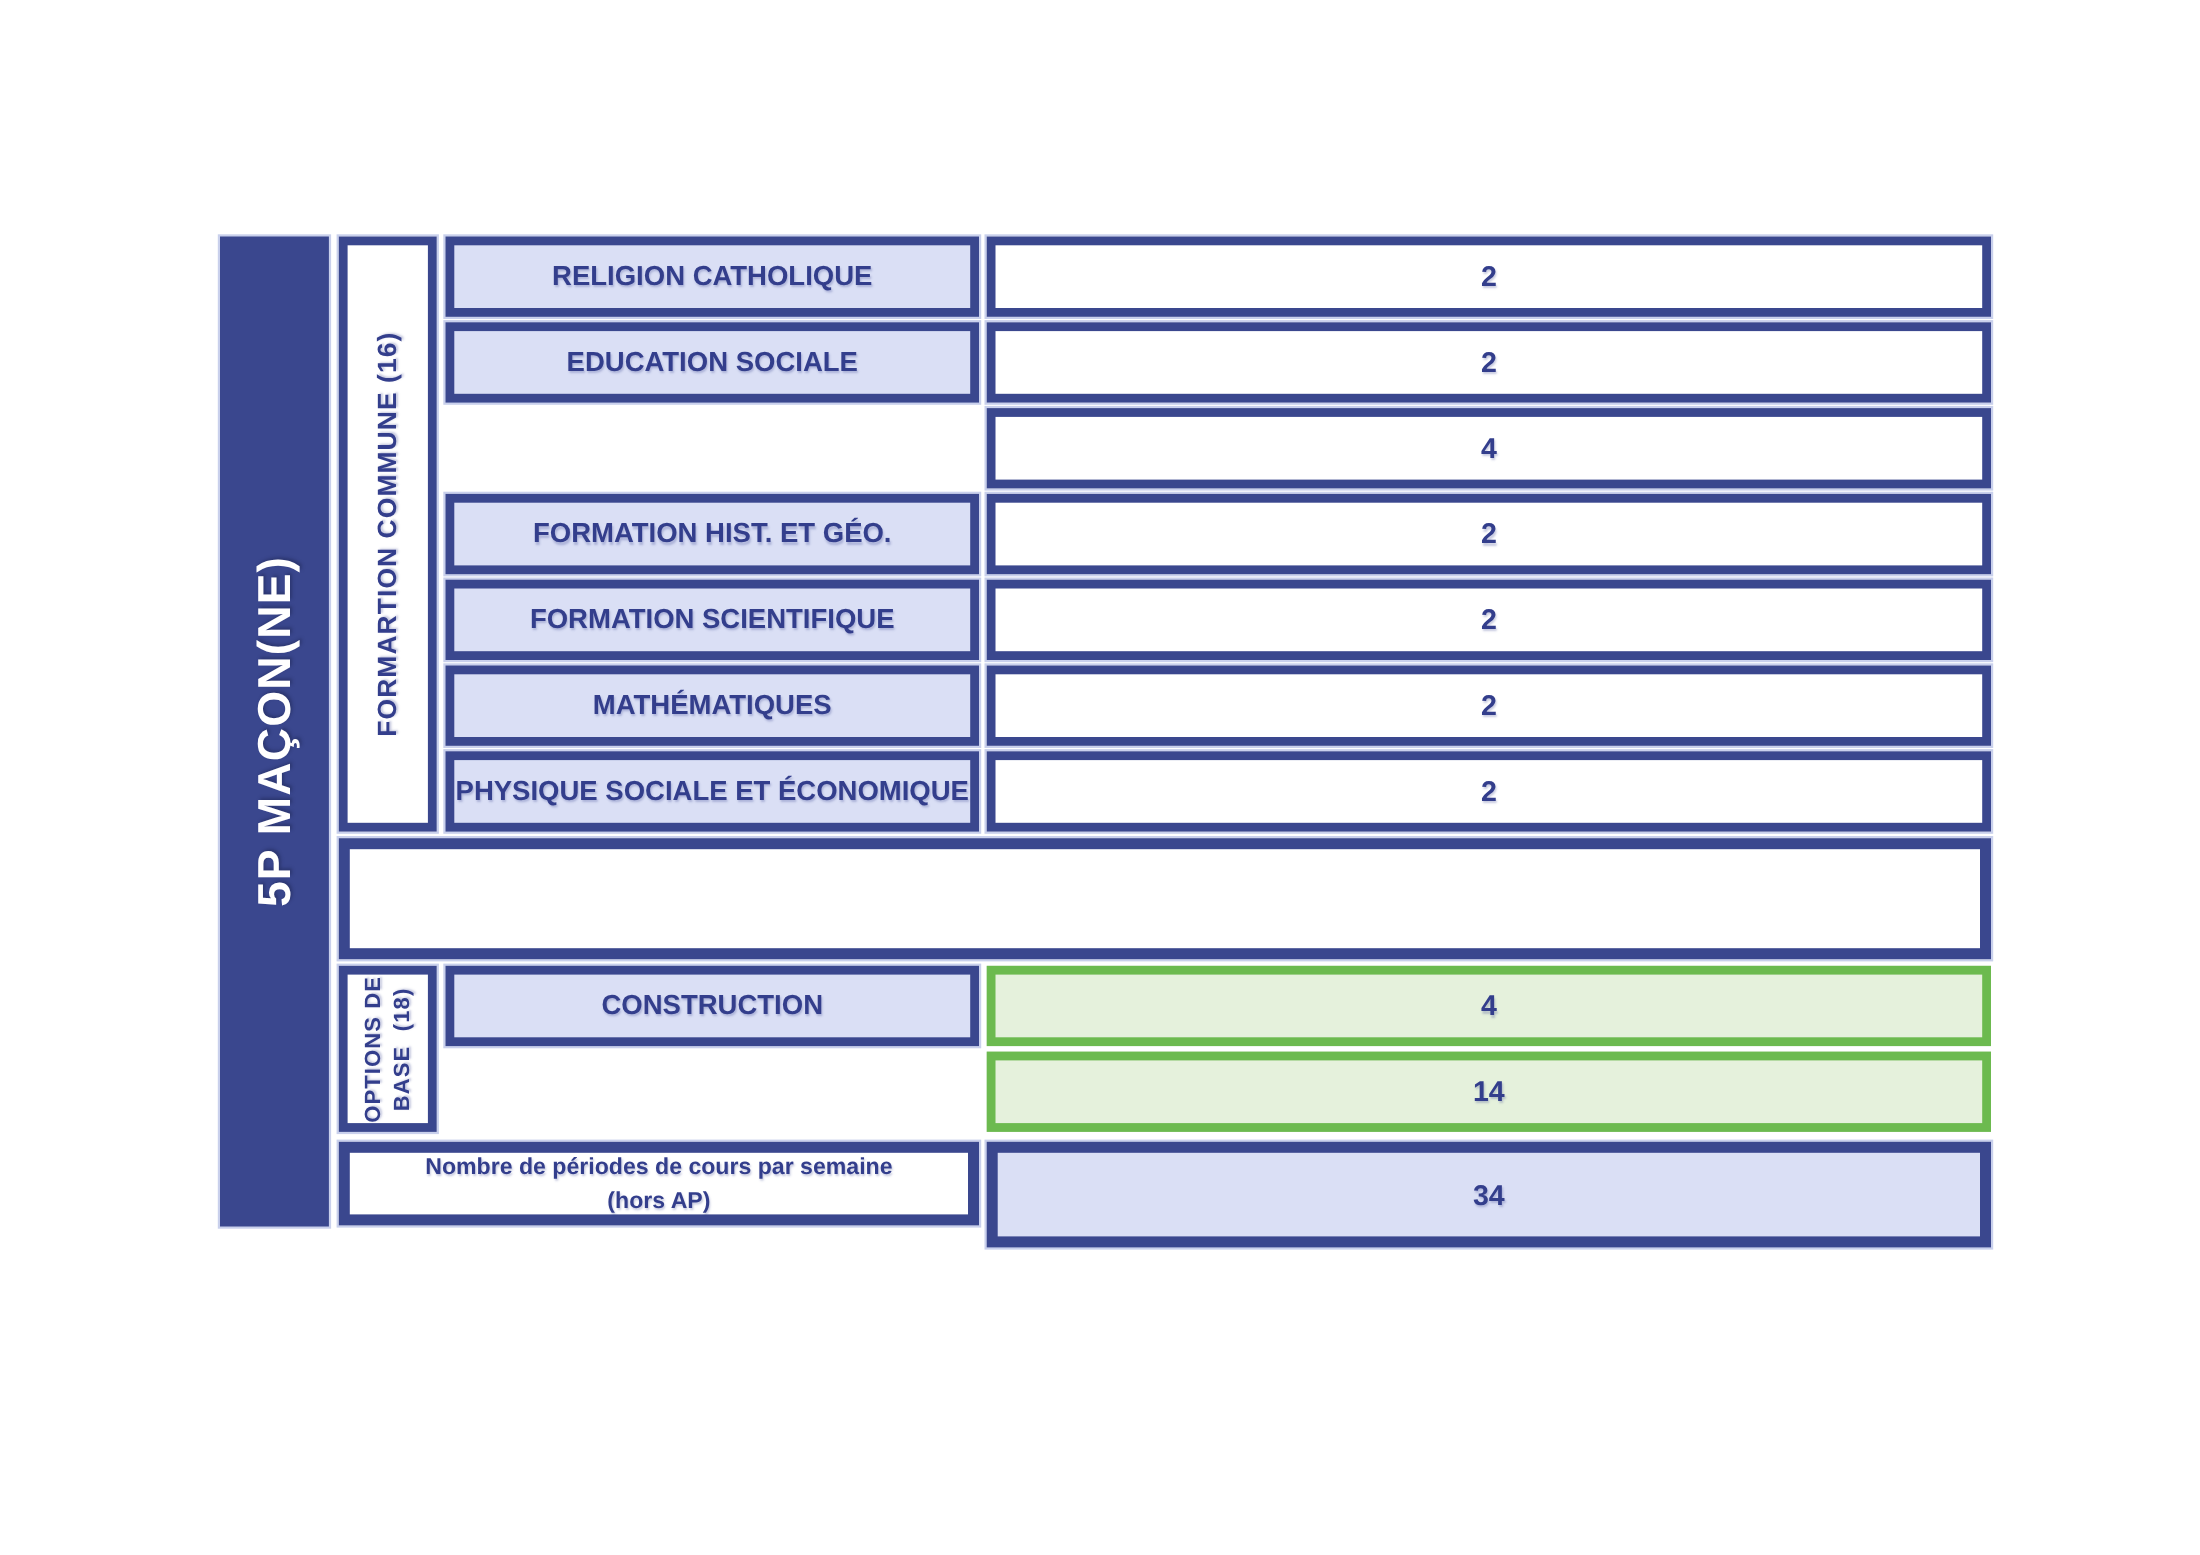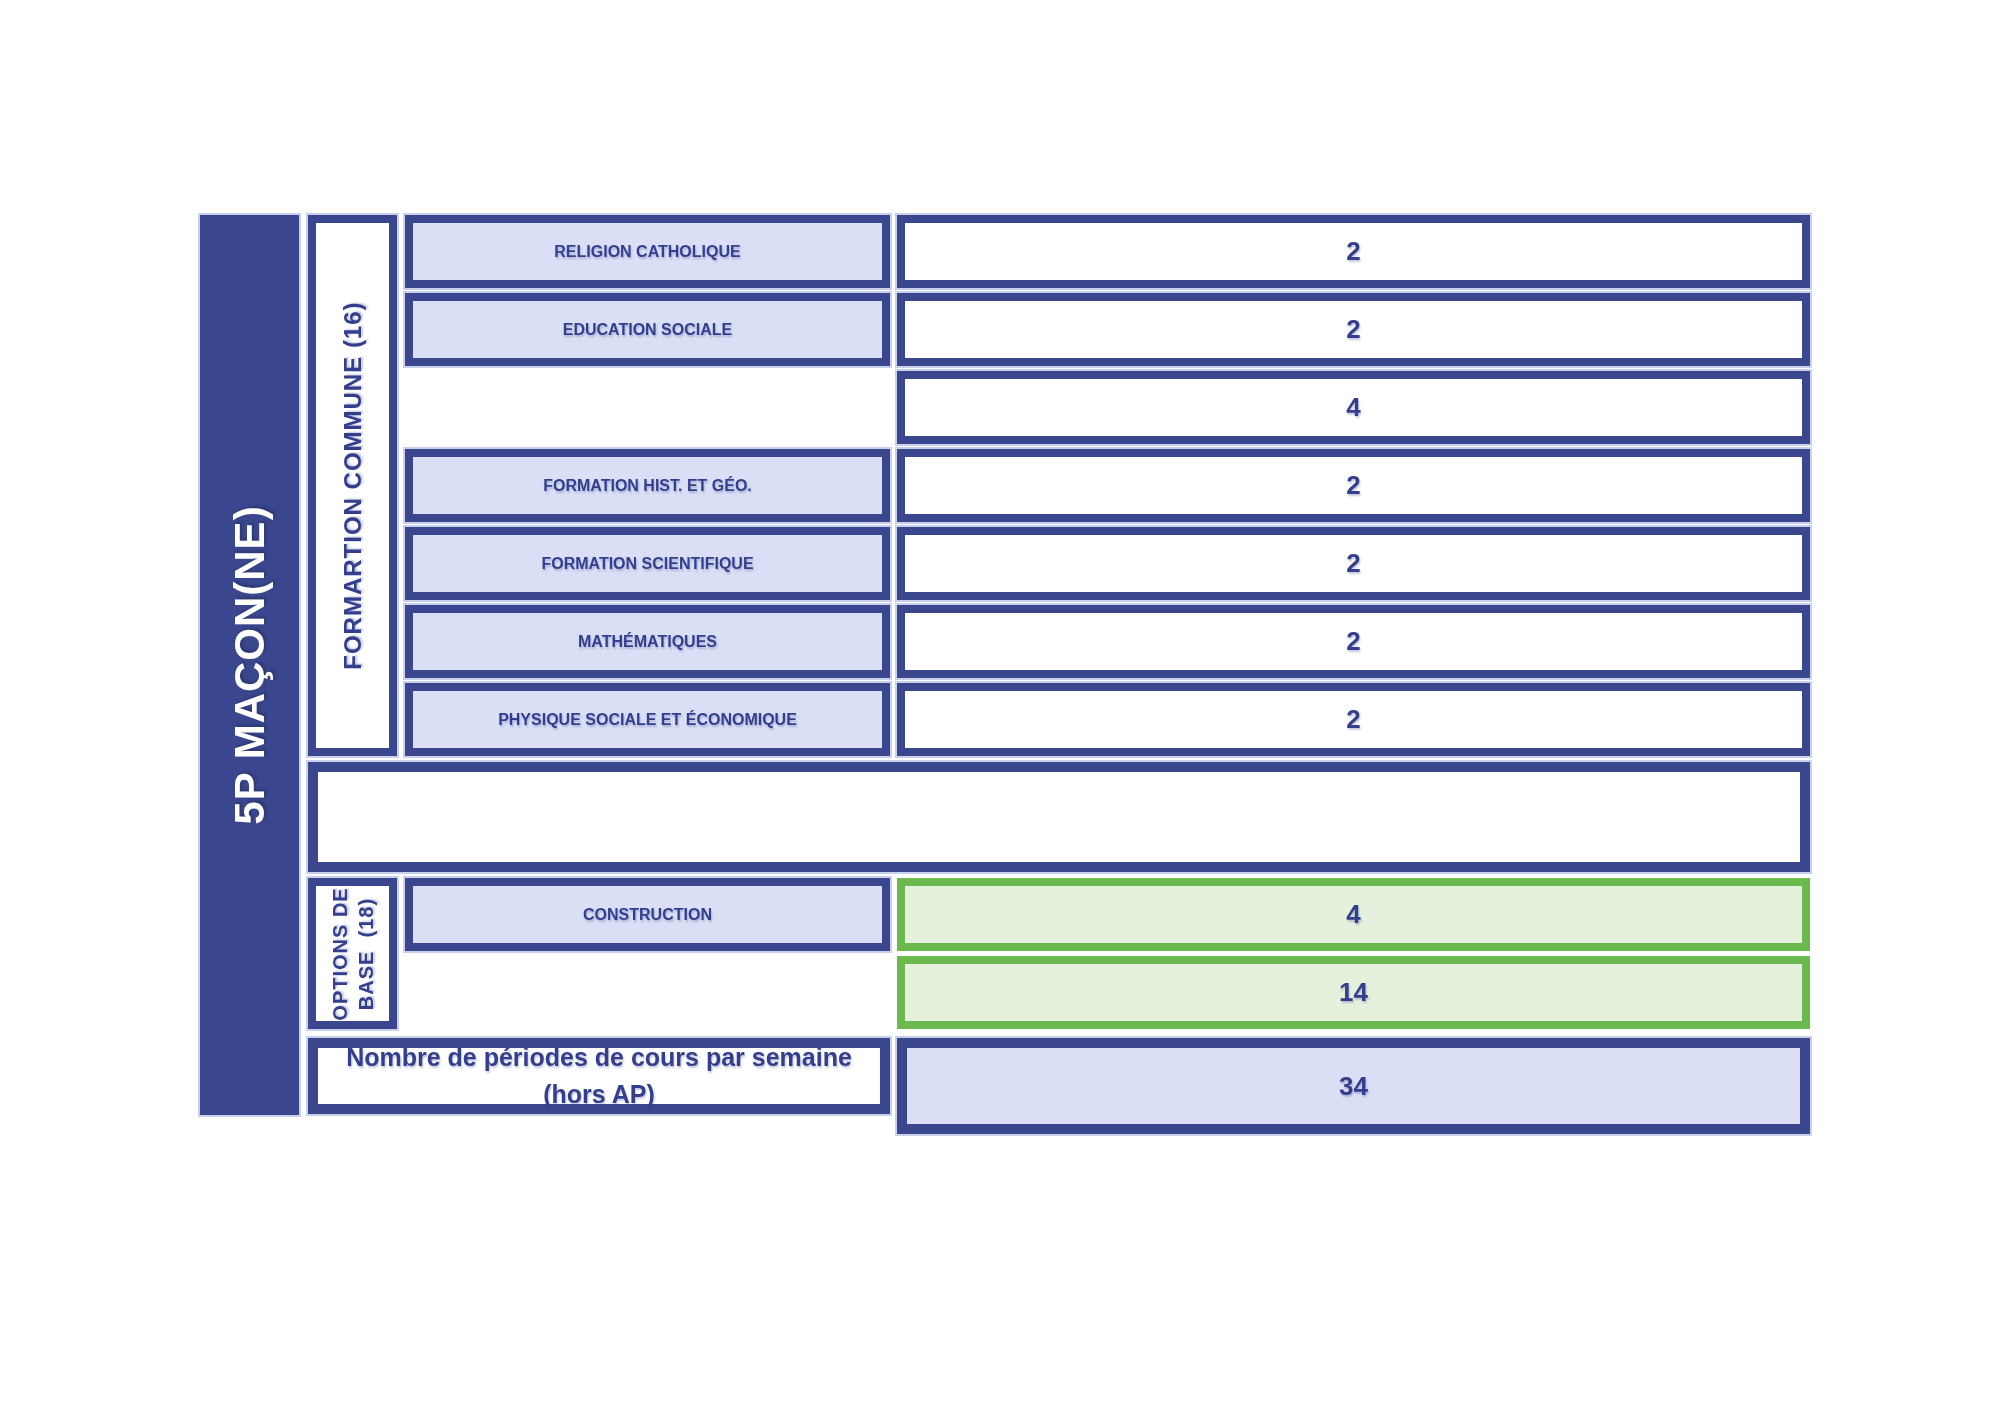--- a/index.html
+++ b/index.html
@@ -62,40 +62,40 @@
     background:var(--lavender);
   }
   .value{
     left:897px;width:913px;height:73px;
     background:var(--white);
   }
   .lbl,.num{
     color:var(--text);
     text-shadow:1px 2px 2px rgba(51,62,140,.28);
   }
-  .lbl{font-size:16px;}
+  .lbl{font-size:25px;}
   .num{font-size:26px;}
   .r0{top:215px}.r1{top:293px}.r2{top:371px}.r3{top:449px}
   .r4{top:527px}.r5{top:605px}.r6{top:683px}
   .o0{top:878px}.o1{top:956px}
   .green{
     border-color:var(--green_border);
     background:var(--green_fill);
     box-shadow:none;
   }
   .empty-row{
     left:308px;top:762px;width:1502px;height:110px;
     border-width:10px;
   }
   .total-label{
     left:308px;top:1038px;width:582px;height:76px;
     border-width:10px;
   }
   .total-label .lbl{
-    font-size:25px;
+    font-size:21px;
     line-height:1.5;
     white-space:pre;
     text-align:center;
   }
   .total-value{
     left:897px;top:1038px;width:913px;height:96px;
     border-width:10px;
     background:var(--lavender);
   }
 </style>

